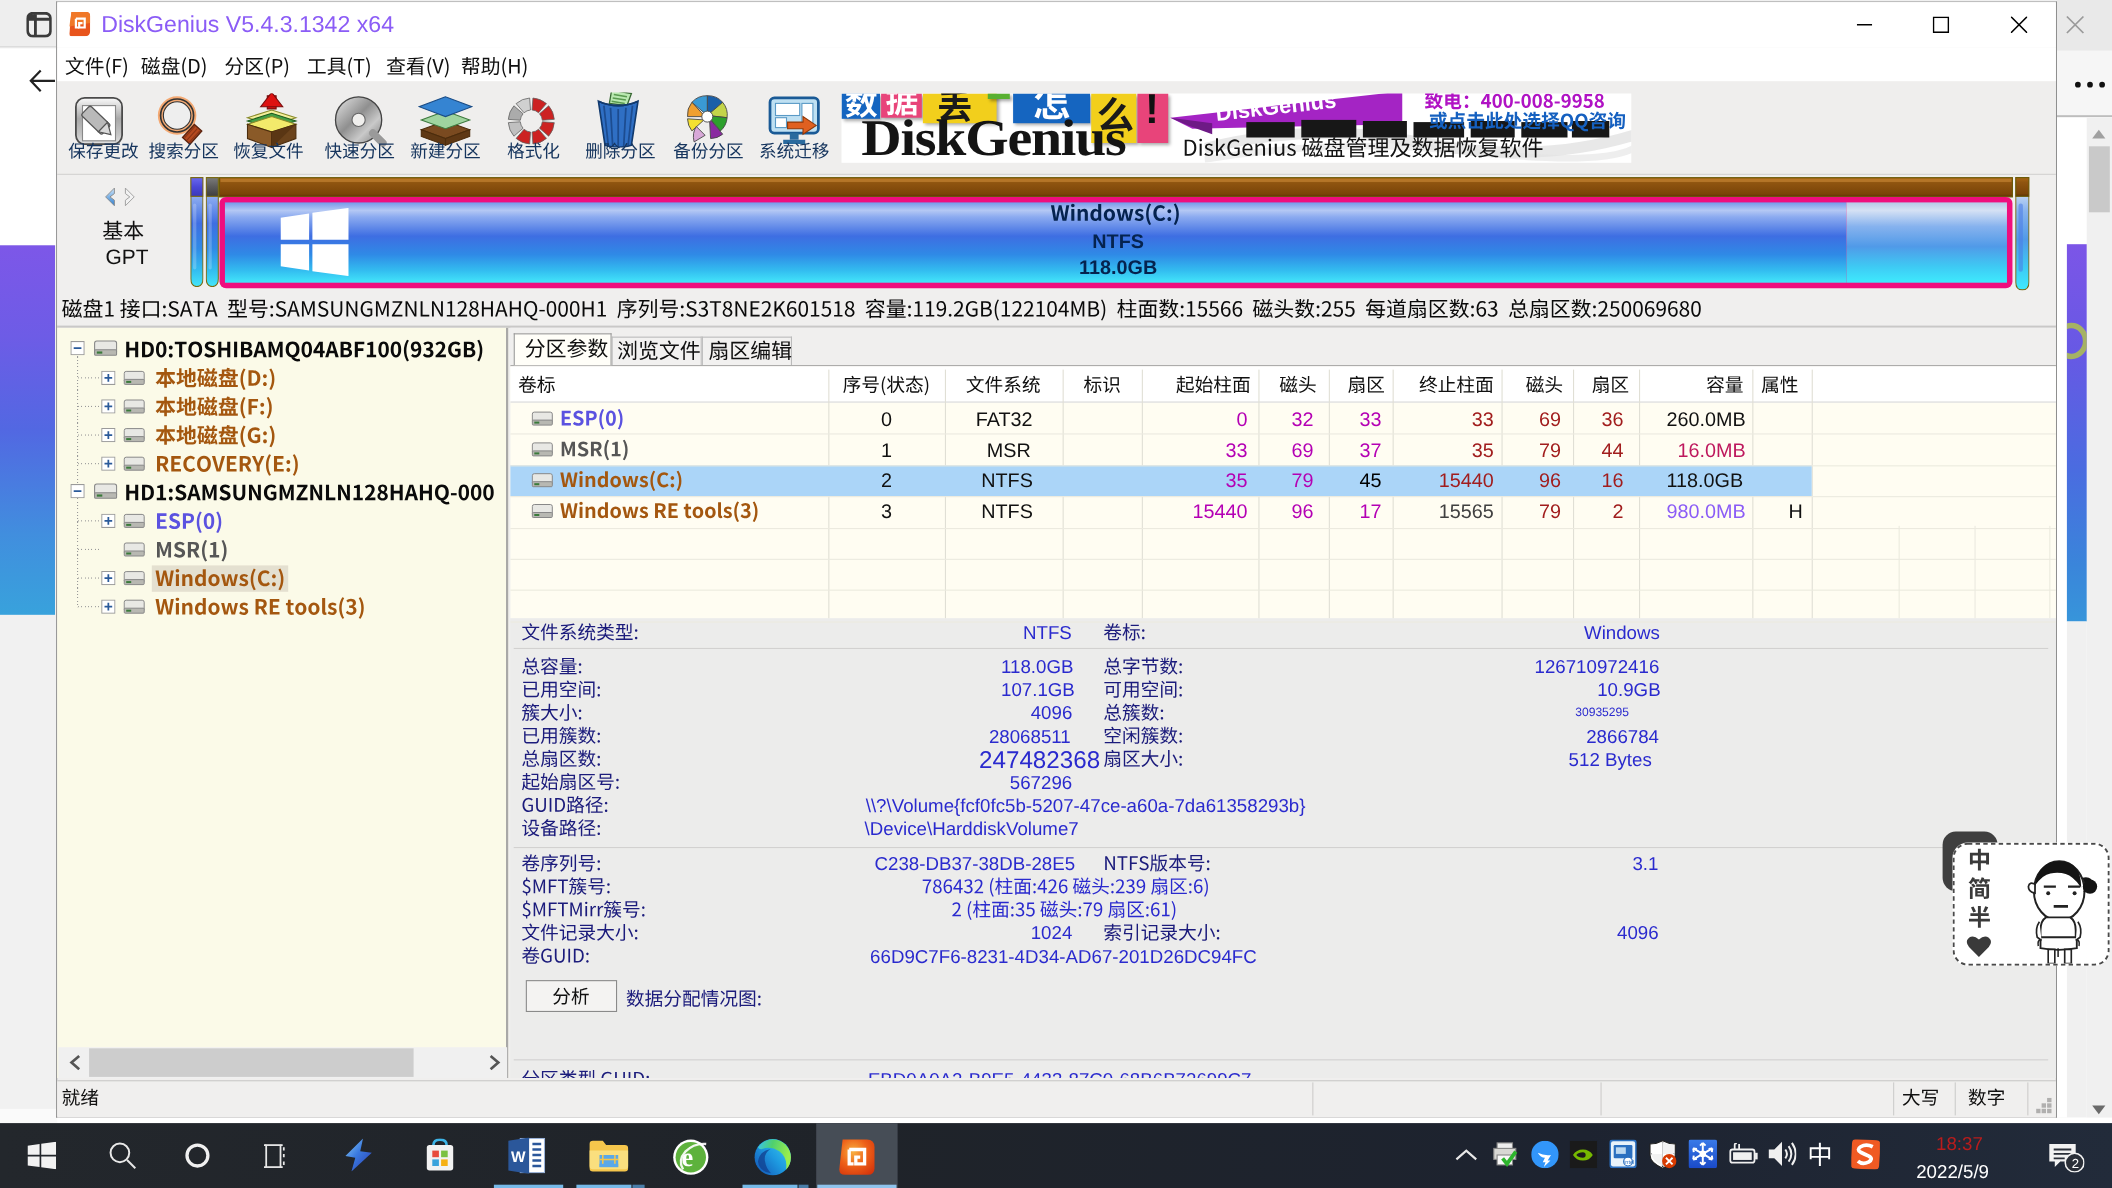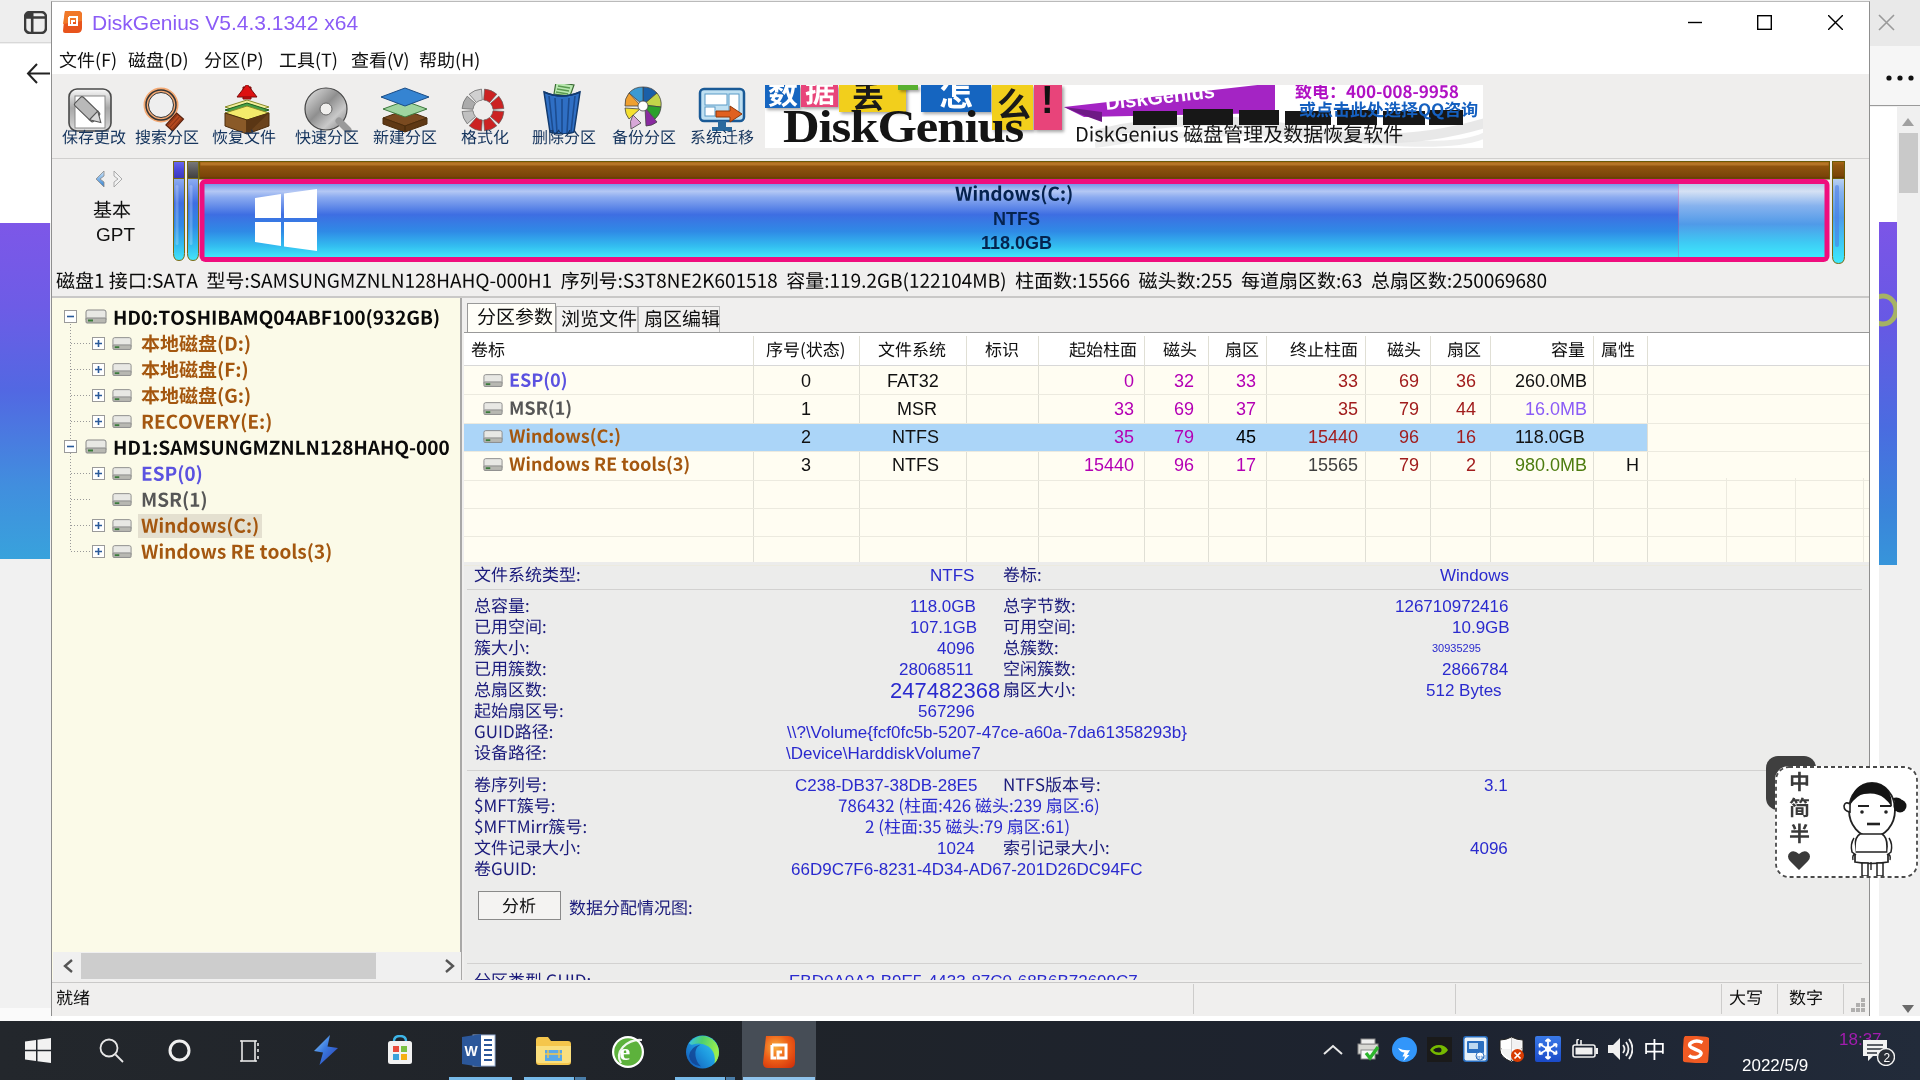--- a/index.html
+++ b/index.html
@@ -1410,21 +1410,21 @@
     </svg>
   </div>
 <div class="ab lt" style="left:0;top:400px;font-size:18px;color:#111;line-height:18px;left:801px">1</div>
 <div class="ab lt" style="left:897px;top:400px;font-size:18px;color:#111;line-height:18px">MSR</div>
 <div class="ab lt" style="left:1114px;top:400px;font-size:18px;color:#b400b4;line-height:18px">33</div>
 <div class="ab lt" style="left:1174px;top:400px;font-size:18px;color:#b400b4;line-height:18px">69</div>
 <div class="ab lt" style="left:1236px;top:400px;font-size:18px;color:#b400b4;line-height:18px">37</div>
 <div class="ab lt" style="left:1338px;top:400px;font-size:18px;color:#a11d1d;line-height:18px">35</div>
 <div class="ab lt" style="left:1399px;top:400px;font-size:18px;color:#a11d1d;line-height:18px">79</div>
 <div class="ab lt" style="left:1456px;top:400px;font-size:18px;color:#a11d1d;line-height:18px">44</div>
-<div class="ab lt" style="left:1525px;top:400px;font-size:18px;color:#8b5cf6;line-height:18px">16.0MB</div>
+<div class="ab lt" style="left:1525px;top:400px;font-size:18px;color:#be185d;line-height:18px">16.0MB</div>
 <svg class="ab" style="left:483px;top:429px" width="20" height="16" viewBox="0 0 22 16">
 <rect x="1" y="1" width="20" height="11" rx="2" fill="#e8e8e4" stroke="#888"></rect>
 <rect x="1" y="9" width="20" height="5" rx="1" fill="#b8b8b2" stroke="#888"></rect>
 <rect x="3" y="10.5" width="5" height="2" fill="#3a7a3a"></rect>
   </svg>
 <div style="position:absolute;left:509.0px;top:427.0px;line-height:0">
     <svg class="t " style="width:112.0px;height:18px" viewBox="0 -880 6225 1000" fill="#a4570f">
       <g transform="scale(1,-1)">
         <use href="#b57" x="0"></use>
         <use href="#b69" x="915"></use>
@@ -1480,21 +1480,21 @@
     </svg>
   </div>
 <div class="ab lt" style="left:0;top:456px;font-size:18px;color:#111;line-height:18px;left:801px">3</div>
 <div class="ab lt" style="left:892px;top:456px;font-size:18px;color:#111;line-height:18px">NTFS</div>
 <div class="ab lt" style="left:1084px;top:456px;font-size:18px;color:#b400b4;line-height:18px">15440</div>
 <div class="ab lt" style="left:1174px;top:456px;font-size:18px;color:#b400b4;line-height:18px">96</div>
 <div class="ab lt" style="left:1236px;top:456px;font-size:18px;color:#b400b4;line-height:18px">17</div>
 <div class="ab lt" style="left:1308px;top:456px;font-size:18px;color:#404040;line-height:18px">15565</div>
 <div class="ab lt" style="left:1399px;top:456px;font-size:18px;color:#a11d1d;line-height:18px">79</div>
 <div class="ab lt" style="left:1466px;top:456px;font-size:18px;color:#a11d1d;line-height:18px">2</div>
-<div class="ab lt" style="left:1515px;top:456px;font-size:18px;color:#4d7c0f;line-height:18px">980.0MB</div>
+<div class="ab lt" style="left:1515px;top:456px;font-size:18px;color:#8b5cf6;line-height:18px">980.0MB</div>
 <div class="ab lt" style="left:1626px;top:456px;font-size:18px;color:#111;line-height:18px">H</div>
 <div style="position:absolute;left:474.0px;top:566.0px;line-height:0">
     <svg class="t " style="width:106.7px;height:17px" viewBox="0 -880 6278 1000" fill="#1c1c7c">
       <g transform="scale(1,-1)">
         <use href="#a6587" x="0"></use>
         <use href="#a4ef6" x="1000"></use>
         <use href="#a7cfb" x="2000"></use>
         <use href="#a7edf" x="3000"></use>
         <use href="#a7c7b" x="4000"></use>
         <use href="#a578b" x="5000"></use>
@@ -2068,21 +2068,21 @@
     <svg class="t " style="width:23.0px;height:23px" viewBox="0 -880 1000 1000" fill="#ffffff">
       <g transform="scale(1,-1)">
         <use href="#a4e2d" x="0"></use>
       </g>
     </svg>
   </div>
 <svg class="ab" style="left:1683px;top:1036px" width="26" height="27" viewBox="0 0 26 27">
 <path d="M4 0 h18 q4 0 4 4 v19 q0 4 -4 4 h-18 q-4 0 -4 -4 v-19 q0 -4 4 -4 z" fill="#f05a23" transform="rotate(4 13 13)"></path>
 <path d="M19.5 6.5 q-6 -3 -11 0 q-4 2.5 0 5 q4 2 7.5 3.5 q4.5 2.5 -0.5 5.5 q-5.5 2.5 -9.5 -1" stroke="#fff" stroke-width="3.4" fill="none"></path>
   </svg>
-<div class="ab lt" style="left:1839px;top:1031px;font-size:17px;color:#a21caf;line-height:17px">18:37</div>
+<div class="ab lt" style="left:1760px;top:1031px;font-size:17px;color:#b91c1c;line-height:17px">18:37</div>
 <div class="ab lt" style="left:1742px;top:1057px;font-size:17px;color:#fff;line-height:17px">2022/5/9</div>
 <svg class="ab" style="left:1862px;top:1039px" width="33" height="27" viewBox="0 0 33 27">
 <path d="M1 1 h24 v16 h-14 l-5 5 v-5 h-5 z" fill="#f2f2f2"></path>
 <path d="M5 6 h16 M5 10 h16 M5 14 h10" stroke="#2a2f38" stroke-width="1.6"></path>
 <circle cx="24" cy="18" r="8.5" fill="#2a2f38" stroke="#f2f2f2" stroke-width="1.4"></circle>
 <text x="21.5" y="22.5" font-size="12" fill="#fff" font-family="Liberation Sans">2</text>
   </svg>
 <div class="ab" style="left:1766px;top:756px;width:50px;height:54px;background:#3f3f3f;border-radius:12px"></div>
 <div class="ab" style="left:1775px;top:766px;width:143px;height:112px;background:#fff;border-radius:14px"></div>
 <svg class="ab" style="left:1775px;top:766px" width="143" height="112">

